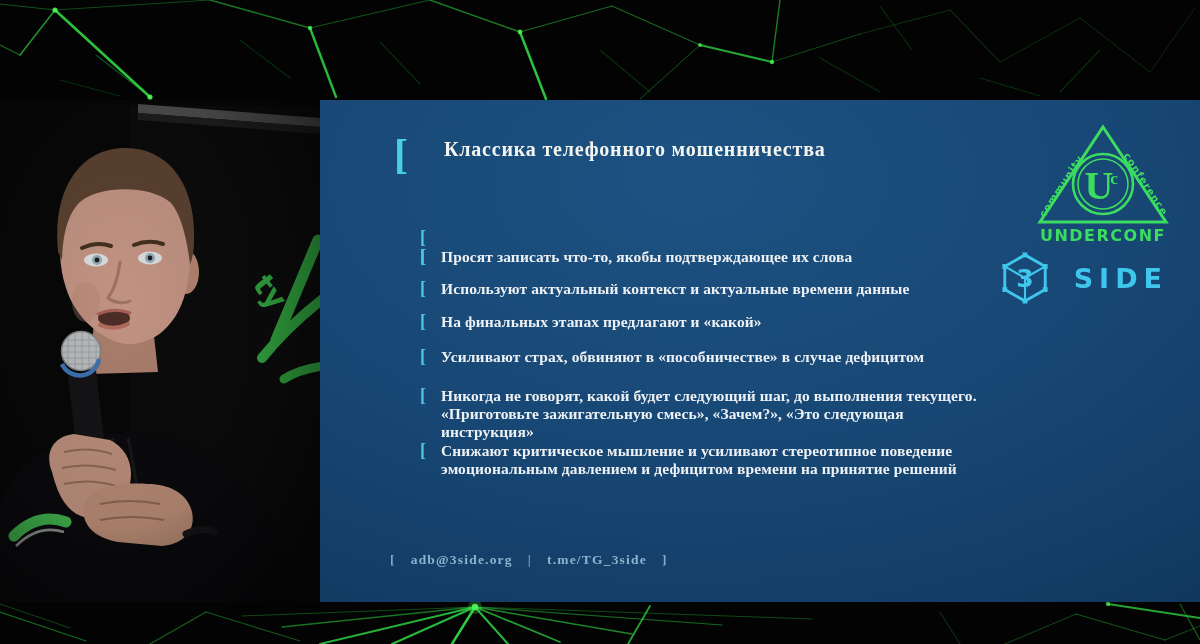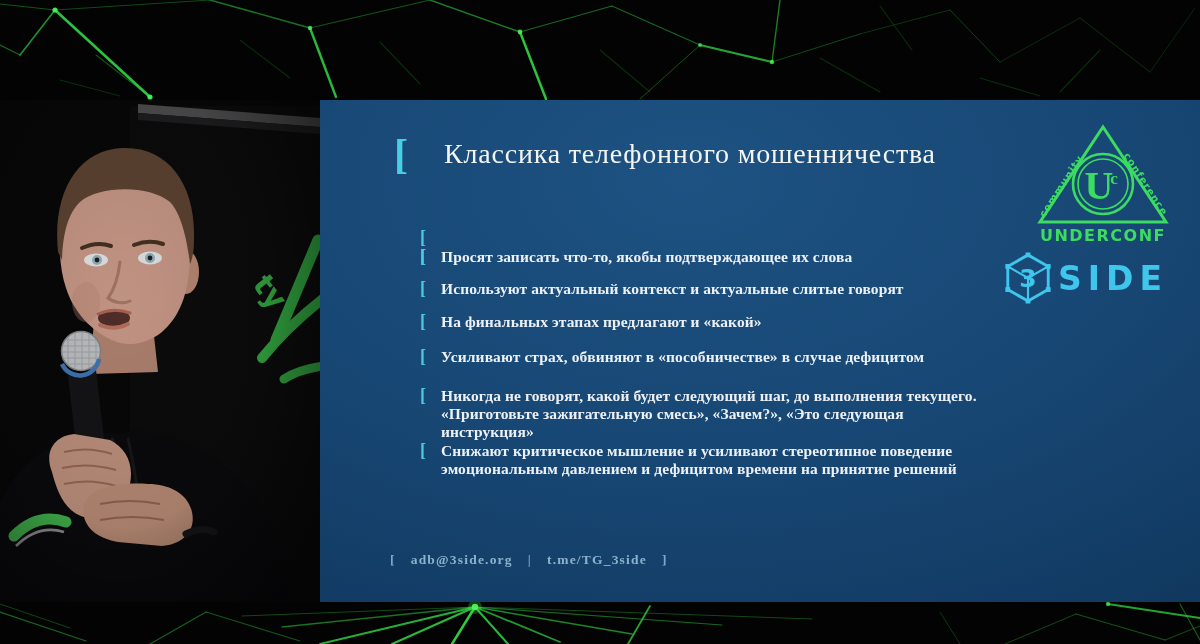--- a/index.html
+++ b/index.html
@@ -18,21 +18,21 @@
   .slide {
     position:absolute; left:320px; top:100px; width:880px; height:502px;
     background:radial-gradient(130% 140% at 42% 16%, #1d5282 0%, #174673 42%, #10375d 78%, #0d3054 100%);
   }
   .title-row { position:absolute; left:74px; top:34px; display:flex; align-items:flex-start; }
   .tbracket {
     color:#49cfe4; font-size:42px; line-height:40px; font-weight:700;
     font-family:"Liberation Serif",serif;
   }
   .slide-title {
-    margin:4px 0 0 36px; font-size:28px; font-weight:400; color:#f4f5f1;
+    margin:4px 0 0 36px; font-size:20px; font-weight:700; color:#f4f5f1;
     letter-spacing:0.8px; white-space:nowrap;
   }
   .bullets { position:absolute; left:100px; top:129px; width:640px; margin:0; padding:0; list-style:none; }
   .bullets li {
     position:relative; padding-left:21px; font-size:15.5px; font-weight:700;
     line-height:18px; color:#edf1f5; letter-spacing:0.1px;
   }
   .bullets li .btext { white-space:pre-line; }
   .bullets li .bbracket {
     position:absolute; left:0; top:-1px; color:#4ccade; font-size:18px; font-weight:700;
@@ -50,21 +50,21 @@
   }
   .slide-footer .fbracket { color:#7fa9c6; }
   .slide-footer span { margin-right:15px; }
   .slide-footer span:last-child { margin-right:0; }
 
   
   .logo-uc { position:absolute; right:24px; top:22px; width:146px; height:124px; }
   .logo-3side { position:absolute; right:32px; top:152px; display:flex; align-items:center; }
   .side-word {
     font-family:"DejaVu Sans","Liberation Sans",sans-serif;
-    font-weight:700; font-size:33px; letter-spacing:6px; color:#3fc6ec; margin-left:4px;
+    font-weight:700; font-size:27px; letter-spacing:6px; color:#3fc6ec; margin-left:23px;
   }
 </style>
 </head>
 <body>
 
 <div class="frame">
 
   <svg class="bg-mesh" viewBox="0 0 1200 644">
     <rect x="0" y="0" width="1200" height="644" fill="#020302"></rect>
     <g stroke="#2ecc40" fill="none" stroke-linecap="round">
@@ -234,21 +234,21 @@
   <div class="slide">
     <div class="title-row">
       <span class="tbracket">[</span>
       <h1 class="slide-title">Классика телефонного мошенничества</h1>
     </div>
 
     <ul class="bullets">
       <li><span class="bbracket">[</span></li>
       <li><span class="bbracket">[</span></li>
       <li><span class="bbracket">[</span><span class="btext">Просят записать что-то, якобы подтверждающее их слова</span></li>
-      <li><span class="bbracket">[</span><span class="btext">Используют актуальный контекст и актуальные слитые говорят</span></li>
+      <li><span class="bbracket">[</span><span class="btext">Используют актуальный контекст и актуальные времени данные</span></li>
       <li><span class="bbracket">[</span><span class="btext">На финальных этапах предлагают и «какой»</span></li>
       <li><span class="bbracket">[</span><span class="btext">Усиливают страх, обвиняют в «пособничестве» в случае дефицитом</span></li>
       <li><span class="bbracket">[</span><span class="btext">Никогда не говорят, какой будет следующий шаг, до выполнения текущего.
 «Приготовьте зажигательную смесь», «Зачем?», «Это следующая
 инструкция»</span></li>
       <li><span class="bbracket">[</span><span class="btext">Снижают критическое мышление и усиливают стереотипное поведение
 эмоциональным давлением и дефицитом времени на принятие решений</span></li>
     </ul>
 
     <div class="slide-footer">

